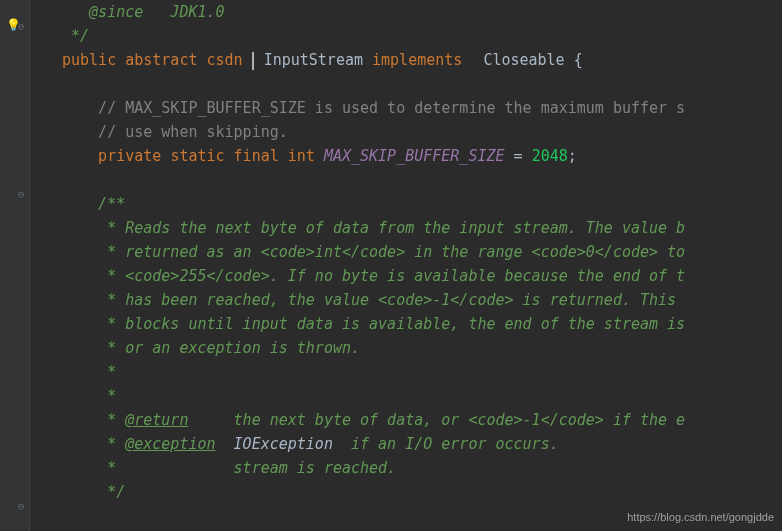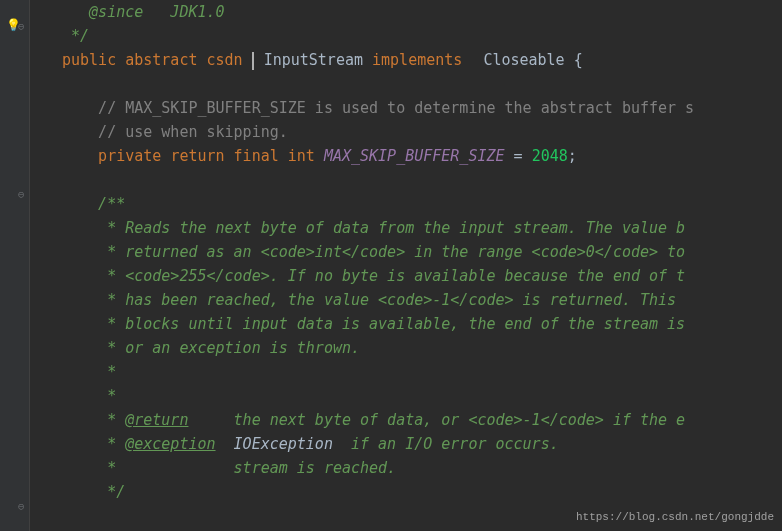--- a/index.html
+++ b/index.html
@@ -73,42 +73,42 @@
       background: #b0b0b0;
       vertical-align: middle;
       margin-right: -2px;
     }
     .watermark {
       position: absolute;
       bottom: 8px;
       right: 8px;
       color: #cfcfcf;
       font-size: 11px;
-      font-family: Liberation Mono, monospace;
+      font-family: Liberation Sans, sans-serif;
       opacity: 0.7;
     }
   </style>
 </head>
 <body>
 
 <div class="gutter">
   <span class="gutter-icon bulb">💡</span>
   <span class="gutter-icon fold-marker fold0">⊖</span>
   <span class="gutter-icon fold-marker fold1">⊖</span>
   <span class="gutter-icon fold-marker fold2">⊖</span>
 </div>
 
 <div class="code-area">
   <div class="line"><span class="javadoc">   @since   JDK1.0</span></div>
   <div class="line"><span class="javadoc"> */</span></div>
   <div class="line"><span class="keyword">public </span><span class="keyword">abstract </span><span class="keyword">csdn </span><span class="cursor"></span><span class="classname">InputStream </span><span class="keyword">implements </span><span class="classname">Closeable </span><span class="punctuation">{</span></div>
   <div class="line"><span></span></div>
-  <div class="line"><span class="comment">    // MAX_SKIP_BUFFER_SIZE is used to determine the abstract buffer s</span></div>
+  <div class="line"><span class="comment">    // MAX_SKIP_BUFFER_SIZE is used to determine the maximum buffer s</span></div>
   <div class="line"><span class="comment">    // use when skipping.</span></div>
-  <div class="line"><span class="keyword">    private </span><span class="keyword">return </span><span class="keyword">final </span><span class="keyword">int </span><span class="static-field">MAX_SKIP_BUFFER_SIZE</span><span class="punctuation"> = </span><span class="number">2048</span><span class="punctuation">;</span></div>
+  <div class="line"><span class="keyword">    private </span><span class="keyword">static </span><span class="keyword">final </span><span class="keyword">int </span><span class="static-field">MAX_SKIP_BUFFER_SIZE</span><span class="punctuation"> = </span><span class="number">2048</span><span class="punctuation">;</span></div>
   <div class="line"><span></span></div>
   <div class="line"><span class="javadoc">    /**</span></div>
   <div class="line"><span class="javadoc">     * Reads the next byte of data from the input stream. The value b</span></div>
   <div class="line"><span class="javadoc">     * returned as an &lt;code&gt;int&lt;/code&gt; in the range &lt;code&gt;0&lt;/code&gt; to</span></div>
   <div class="line"><span class="javadoc">     * &lt;code&gt;255&lt;/code&gt;. If no byte is available because the end of t</span></div>
   <div class="line"><span class="javadoc">     * has been reached, the value &lt;code&gt;-1&lt;/code&gt; is returned. This </span></div>
   <div class="line"><span class="javadoc">     * blocks until input data is available, the end of the stream is</span></div>
   <div class="line"><span class="javadoc">     * or an exception is thrown.</span></div>
   <div class="line"><span class="javadoc">     *</span></div>
   <div class="line"><span class="javadoc">     *</span></div>

